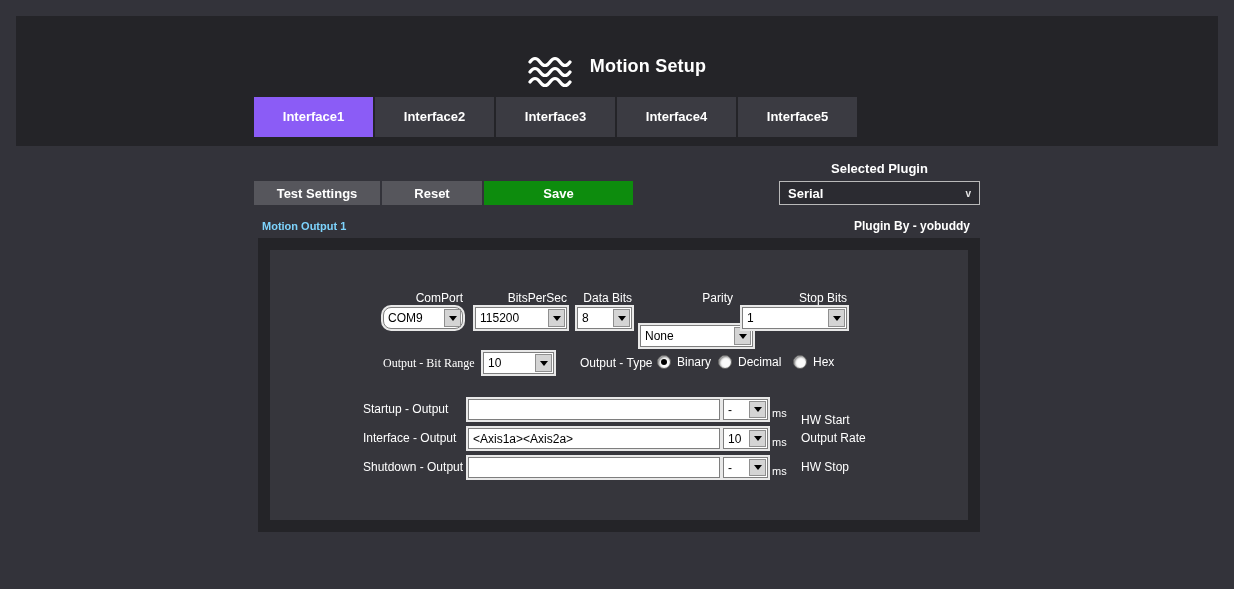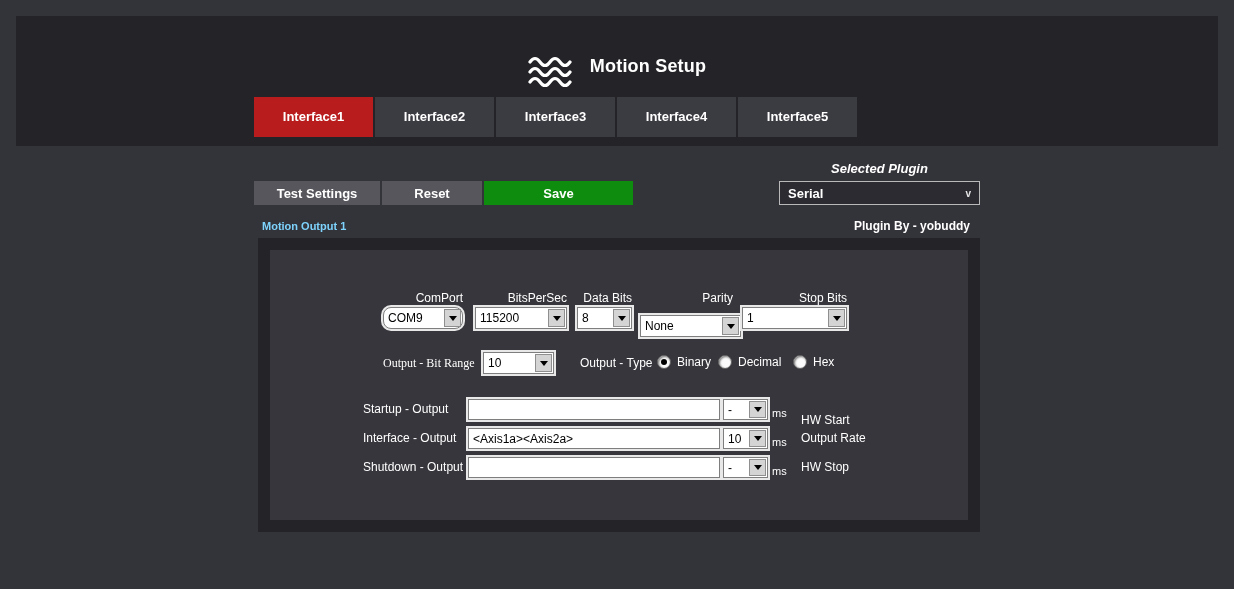--- a/index.html
+++ b/index.html
@@ -10,31 +10,31 @@
   }
   .band { position:absolute; left:16px; top:16px; width:1202px; height:130px; background:#242428; }
   .brand { position:absolute; left:0; top:40px; width:100%; display:flex; justify-content:center; align-items:flex-start; gap:16px; }
   .app-title { color:#fff; font-size:18px; font-weight:bold; letter-spacing:0.2px; }
 
   .tabs { position:absolute; left:254px; top:97px; display:flex; gap:2px; }
   .tab {
     width:119px; height:40px; line-height:40px; text-align:center;
     background:#3b3b42; color:#fff; font-size:13px; font-weight:bold; cursor:pointer;
   }
-  .tab.active { background:#b91c1c; }
+  .tab.active { background:#8b5cf6; }
 
   .btn-row { position:absolute; left:254px; top:181px; display:flex; gap:2px; }
   .btn {
     height:24px; border:none; color:#fff; font-size:13px; font-weight:bold;
     font-family:"Liberation Sans", sans-serif; cursor:pointer; padding:0;
   }
   .btn.gray { background:#56565c; }
   .btn.green { background:#0d8c0d; }
 
-  .plugin-label { position:absolute; left:779px; top:161px; width:201px; text-align:center; color:#fff; font-size:13px; font-weight:bold;font-style:italic; }
+  .plugin-label { position:absolute; left:779px; top:161px; width:201px; text-align:center; color:#fff; font-size:13px; font-weight:bold; }
   .plugin-select {
     position:absolute; left:779px; top:181px; width:201px; height:24px; box-sizing:border-box;
     background:#2b2b31; border:1px solid #b9b9b9; color:#fff; font-size:13px; font-weight:bold;
     display:flex; align-items:center; padding:0 8px; cursor:pointer;
   }
   .plugin-select .chev { margin-left:auto; font-size:10px; font-weight:bold; color:#e6e6e6; }
 
   .plugin-by { position:absolute; right:264px; top:219px; color:#fff; font-size:12px; font-weight:bold; }
   .panel-title { position:absolute; left:262px; top:220px; color:#7dd3fc; font-size:11px; font-weight:bold; }
 
@@ -136,21 +136,21 @@
         <span class="combo-btn">
             <i class="tri"></i>
           </span>
       </div>
       <div class="combo" style="left:307px; top:57px; width:55px;">
         <span class="combo-text">8</span>
         <span class="combo-btn">
             <i class="tri"></i>
           </span>
       </div>
-      <div class="combo" style="left:370px; top:65px; width:101px;">
+      <div class="combo" style="left:370px; top:75px; width:113px;">
         <span class="combo-text">None</span>
         <span class="combo-btn">
             <i class="tri"></i>
           </span>
       </div>
       <div class="combo" style="left:472px; top:57px; width:105px;">
         <span class="combo-text">1</span>
         <span class="combo-btn">
             <i class="tri"></i>
           </span>

